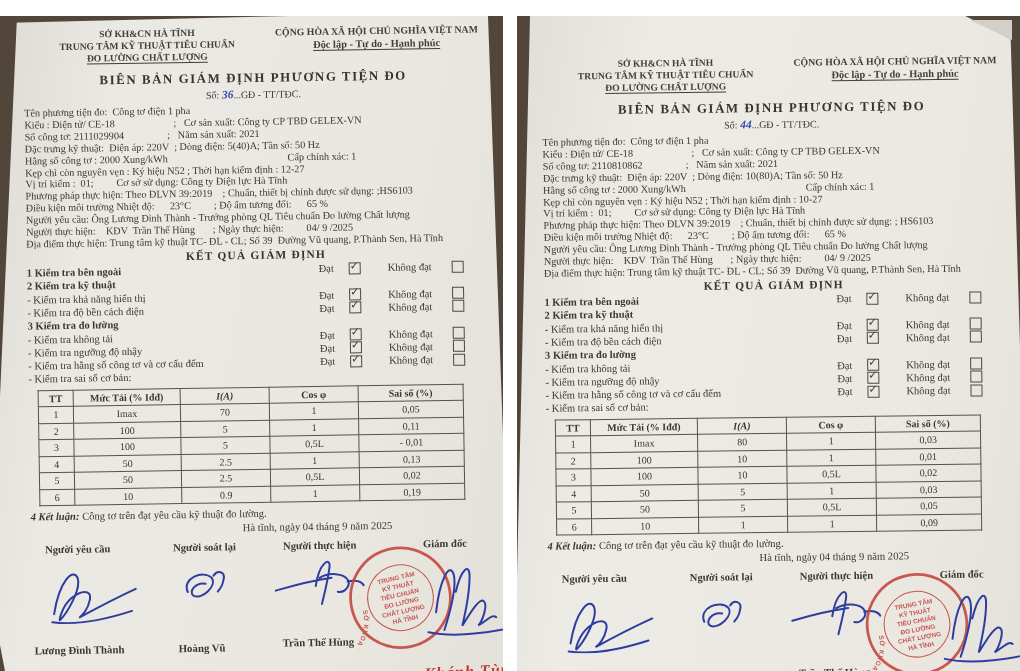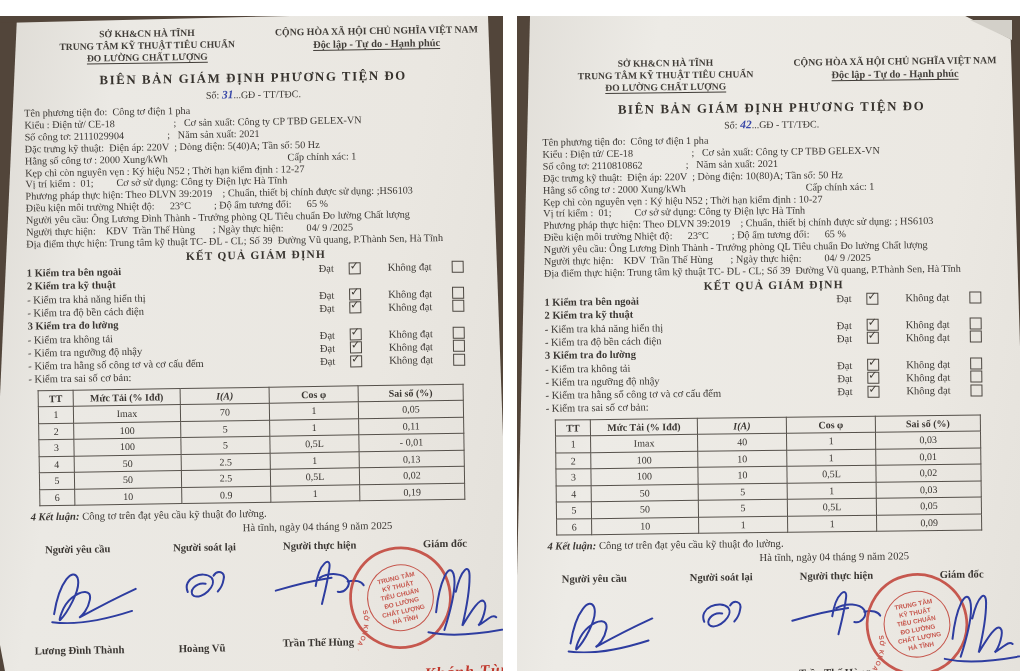--- a/index.html
+++ b/index.html
@@ -67,21 +67,21 @@
           <div>SỞ KH&amp;CN HÀ TĨNH</div>
           <div>TRUNG TÂM KỸ THUẬT TIÊU CHUẨN</div>
           <div class="u">ĐO LƯỜNG CHẤT LƯỢNG</div>
         </div>
         <div class="nat">
           <div>CỘNG HÒA XÃ HỘI CHỦ NGHĨA VIỆT NAM</div>
           <div class="nat-motto u">Độc lập - Tự do - Hạnh phúc</div>
         </div>
       </div>
       <div class="doc-title">BIÊN BẢN GIÁM ĐỊNH PHƯƠNG TIỆN ĐO</div>
-      <div class="doc-no"><span>Số: </span><span class="hand">31</span><span>...GĐ - TT/TĐC.</span></div>
+      <div class="doc-no"><span>Số: </span><span class="hand">36</span><span>...GĐ - TT/TĐC.</span></div>
       <div class="info">
 
       <div class="info-line">Tên phương tiện đo:  Công tơ điện 1 pha</div>
           <div class="info-line">Kiểu : Điện tử/ CE-18                       ;   Cơ sản xuất: Công ty CP TBĐ GELEX-VN</div>
           <div class="info-line">Số công tơ: 2111029904                 ;   Năm sản xuất: 2021</div>
           <div class="info-line">Đặc trưng kỹ thuật:  Điện áp: 220V  ; Dòng điện: 5(40)A; Tần số: 50 Hz</div>
           <div class="info-line">Hằng số công tơ : 2000 Xung/kWh                                               Cấp chính xác: 1</div>
           <div class="info-line">Kẹp chì còn nguyên vẹn : Ký hiệu N52 ; Thời hạn kiểm định : 12-27</div>
           <div class="info-line">Vị trí kiểm :  01;         Cơ sở sử dụng: Công ty Điện lực Hà Tĩnh</div>
           <div class="info-line">Phương pháp thực hiện: Theo ĐLVN 39:2019    ; Chuẩn, thiết bị chính được sử dụng: ;HS6103</div>
@@ -260,21 +260,21 @@
           <div>SỞ KH&amp;CN HÀ TĨNH</div>
           <div>TRUNG TÂM KỸ THUẬT TIÊU CHUẨN</div>
           <div class="u">ĐO LƯỜNG CHẤT LƯỢNG</div>
         </div>
         <div class="nat">
           <div>CỘNG HÒA XÃ HỘI CHỦ NGHĨA VIỆT NAM</div>
           <div class="nat-motto u">Độc lập - Tự do - Hạnh phúc</div>
         </div>
       </div>
       <div class="doc-title">BIÊN BẢN GIÁM ĐỊNH PHƯƠNG TIỆN ĐO</div>
-      <div class="doc-no"><span>Số: </span><span class="hand">42</span><span>...GĐ - TT/TĐC.</span></div>
+      <div class="doc-no"><span>Số: </span><span class="hand">44</span><span>...GĐ - TT/TĐC.</span></div>
       <div class="info">
 
       <div class="info-line">Tên phương tiện đo:  Công tơ điện 1 pha</div>
           <div class="info-line">Kiểu : Điện tử/ CE-18                       ;   Cơ sản xuất: Công ty CP TBĐ GELEX-VN</div>
           <div class="info-line">Số công tơ: 2110810862                 ;   Năm sản xuất: 2021</div>
           <div class="info-line">Đặc trưng kỹ thuật:  Điện áp: 220V  ; Dòng điện: 10(80)A; Tần số: 50 Hz</div>
           <div class="info-line">Hằng số công tơ : 2000 Xung/kWh                                               Cấp chính xác: 1</div>
           <div class="info-line">Kẹp chì còn nguyên vẹn : Ký hiệu N52 ; Thời hạn kiểm định : 10-27</div>
           <div class="info-line">Vị trí kiểm :  01;         Cơ sở sử dụng: Công ty Điện lực Hà Tĩnh</div>
           <div class="info-line">Phương pháp thực hiện: Theo ĐLVN 39:2019    ; Chuẩn, thiết bị chính được sử dụng: ; HS6103</div>
@@ -349,21 +349,21 @@
             <th class="col-i">I(A)</th>
             <th class="col-cos">Cos φ</th>
             <th class="col-err">Sai số (%)</th>
           </tr>
         </thead>
         <tbody>
 
         <tr>
               <td>1</td>
               <td>Imax</td>
-              <td>40</td>
+              <td>80</td>
               <td>1</td>
               <td>0,03</td>
             </tr>
             <tr>
               <td>2</td>
               <td>100</td>
               <td>10</td>
               <td>1</td>
               <td>0,01</td>
             </tr>

